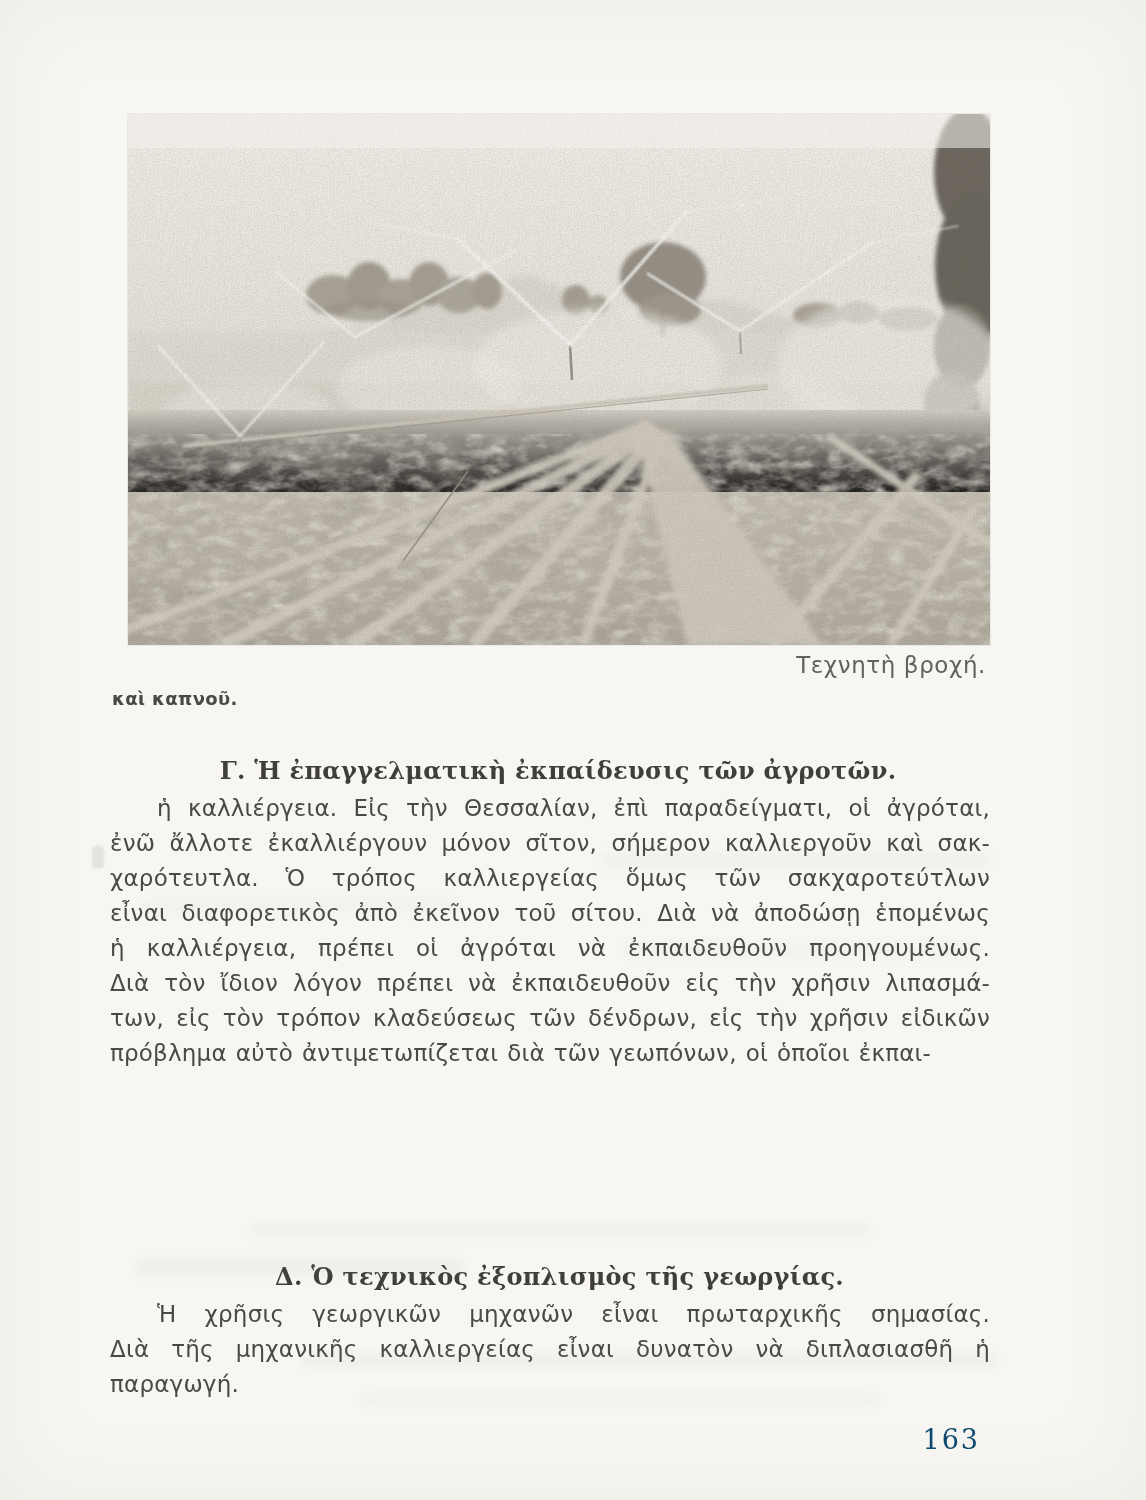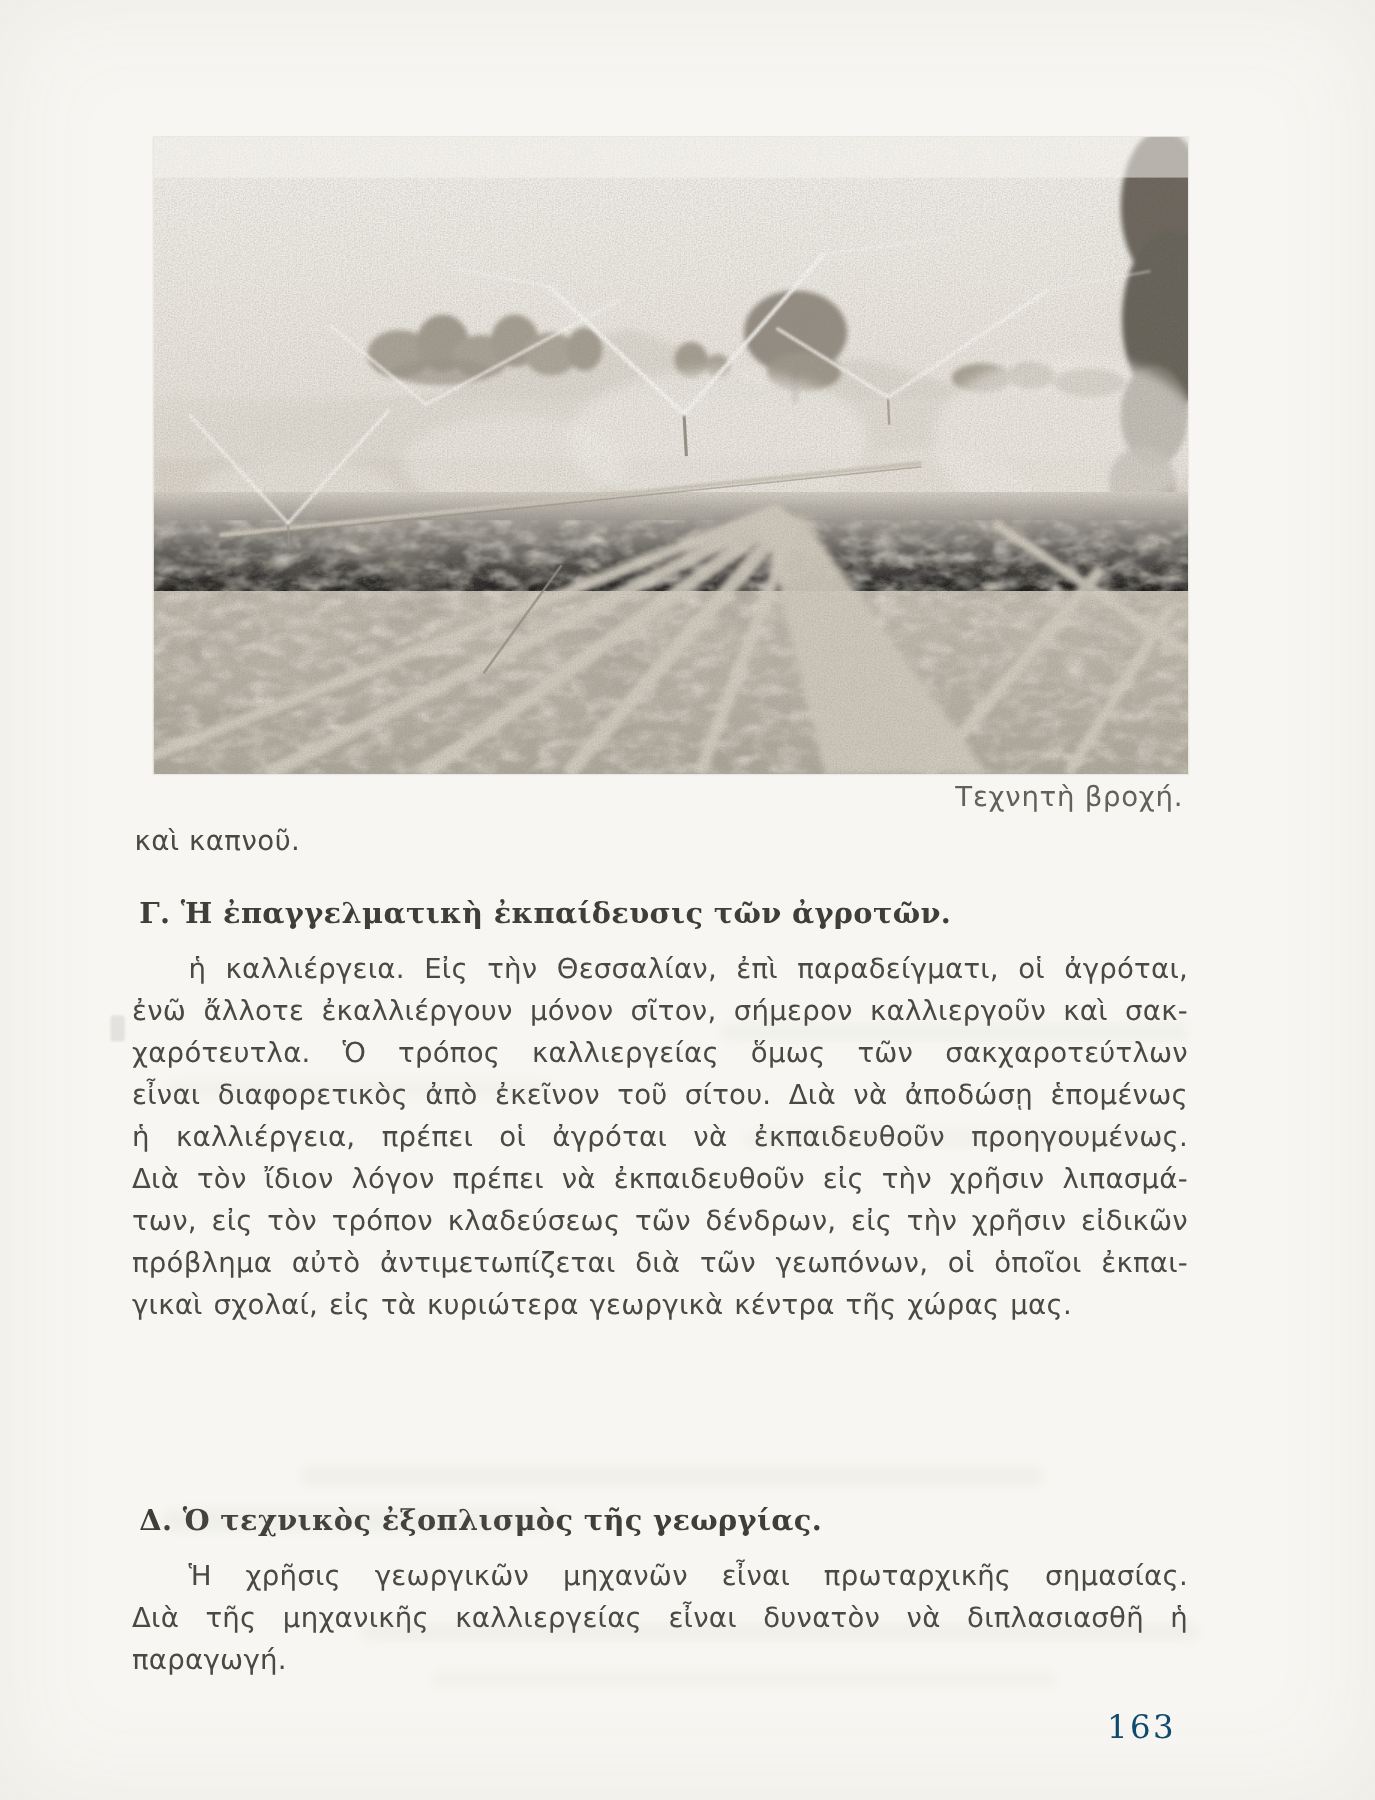--- a/index.html
+++ b/index.html
@@ -13,22 +13,22 @@
   .page{position:absolute;inset:0;overflow:hidden;
     box-shadow:inset 0 0 90px rgba(120,115,100,0.08);}
   
   .photo{position:absolute;left:128px;top:114px;width:862px;height:531px;margin:0;
     overflow:hidden;outline:1px solid rgba(90,85,70,0.08);background:#ecE9e2;}
   .photo svg{display:block;}
   
   .caption{position:absolute;left:110px;top:652px;width:880px;text-align:right;
     padding-right:4px;box-sizing:border-box;
     font-size:23px;letter-spacing:.6px;color:#63615b;}
-  .fragment{position:absolute;left:112px;top:688px;font-size:23px;letter-spacing:.4px;}
-  .heading{position:absolute;left:110px;width:880px;margin:6px;text-align:left;
+  .fragment{position:absolute;left:112px;top:688px;font-size:18px;letter-spacing:.4px;font-weight:bold;}
+  .heading{position:absolute;left:110px;width:880px;margin:16px;text-align:center;
     box-sizing:border-box;
     font-family:"DejaVu Serif",serif;font-weight:bold;font-size:24px;color:#403e39;
     letter-spacing:.3px;}
   .h-c{top:740px;padding-right:16px;}
   .h-d{top:1246px;padding-right:13px;}
   .para{position:absolute;left:110px;width:880px;font-size:23px;line-height:35px;
     word-spacing:1.5px;letter-spacing:.2px;}
   .para-1{top:791px;}
   .para-2{top:1297px;}
   .line{text-align:justify;text-align-last:justify;white-space:normal;}
@@ -192,21 +192,20 @@
 
   <div class="para para-1">
       <div class="line">ἡ καλλιέργεια. Εἰς τὴν Θεσσαλίαν, ἐπὶ παραδείγματι, οἱ ἀγρόται,</div>
       <div class="line">ἐνῶ ἄλλοτε ἐκαλλιέργουν μόνον σῖτον, σήμερον καλλιεργοῦν καὶ σακ-</div>
       <div class="line">χαρότευτλα. Ὁ τρόπος καλλιεργείας ὅμως τῶν σακχαροτεύτλων</div>
       <div class="line">εἶναι διαφορετικὸς ἀπὸ ἐκεῖνον τοῦ σίτου. Διὰ νὰ ἀποδώσῃ ἑπομένως</div>
       <div class="line">ἡ καλλιέργεια, πρέπει οἱ ἀγρόται νὰ ἐκπαιδευθοῦν προηγουμένως.</div>
       <div class="line">Διὰ τὸν ἴδιον λόγον πρέπει νὰ ἐκπαιδευθοῦν εἰς τὴν χρῆσιν λιπασμά-</div>
       <div class="line">των, εἰς τὸν τρόπον κλαδεύσεως τῶν δένδρων, εἰς τὴν χρῆσιν εἰδικῶν</div>
       <div class="line">πρόβλημα αὐτὸ ἀντιμετωπίζεται διὰ τῶν γεωπόνων, οἱ ὁποῖοι ἐκπαι-</div>
-      <div class="line">γικαὶ σχολαί, εἰς τὰ κυριώτερα γεωργικὰ κέντρα τῆς χώρας μας.</div>
     </div>
 
   <h3 class="heading h-d">Δ. Ὁ τεχνικὸς ἐξοπλισμὸς τῆς γεωργίας.</h3>
 
   <div class="para para-2">
       <div class="line">Ἡ χρῆσις γεωργικῶν μηχανῶν εἶναι πρωταρχικῆς σημασίας.</div>
       <div class="line">Διὰ τῆς μηχανικῆς καλλιεργείας εἶναι δυνατὸν νὰ διπλασιασθῆ ἡ</div>
       <div class="line">παραγωγή.</div>
     </div>
 

